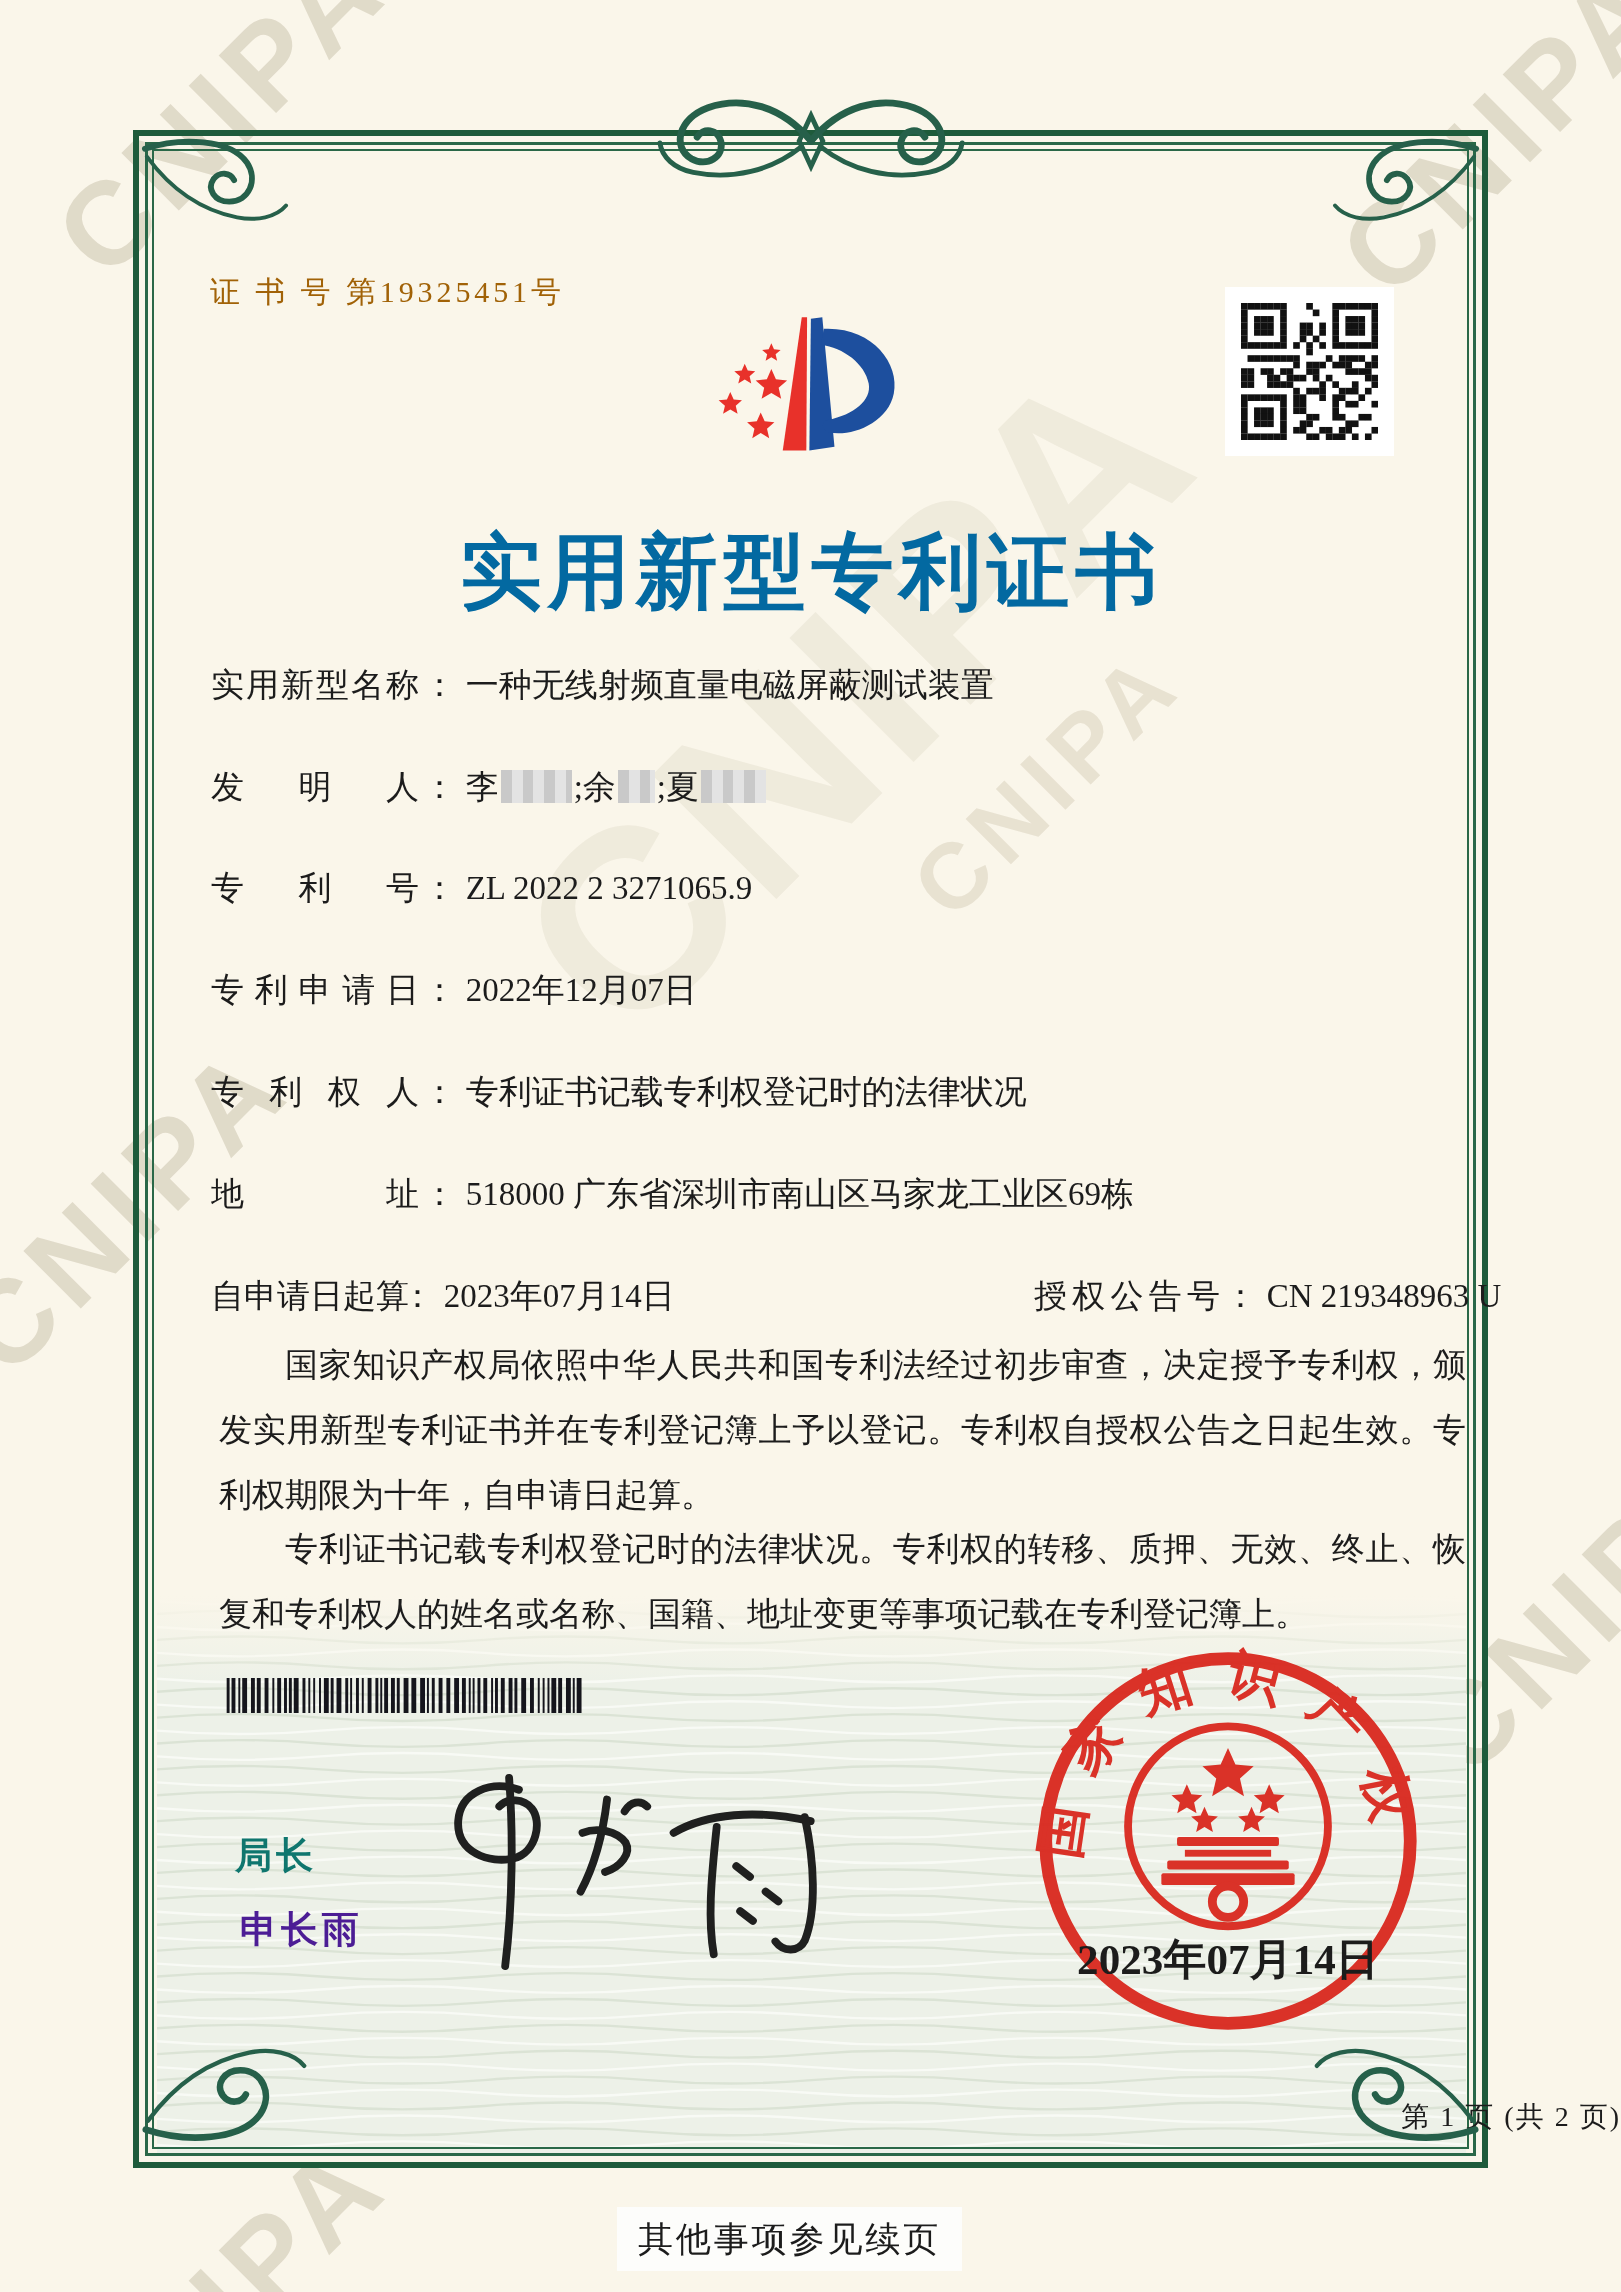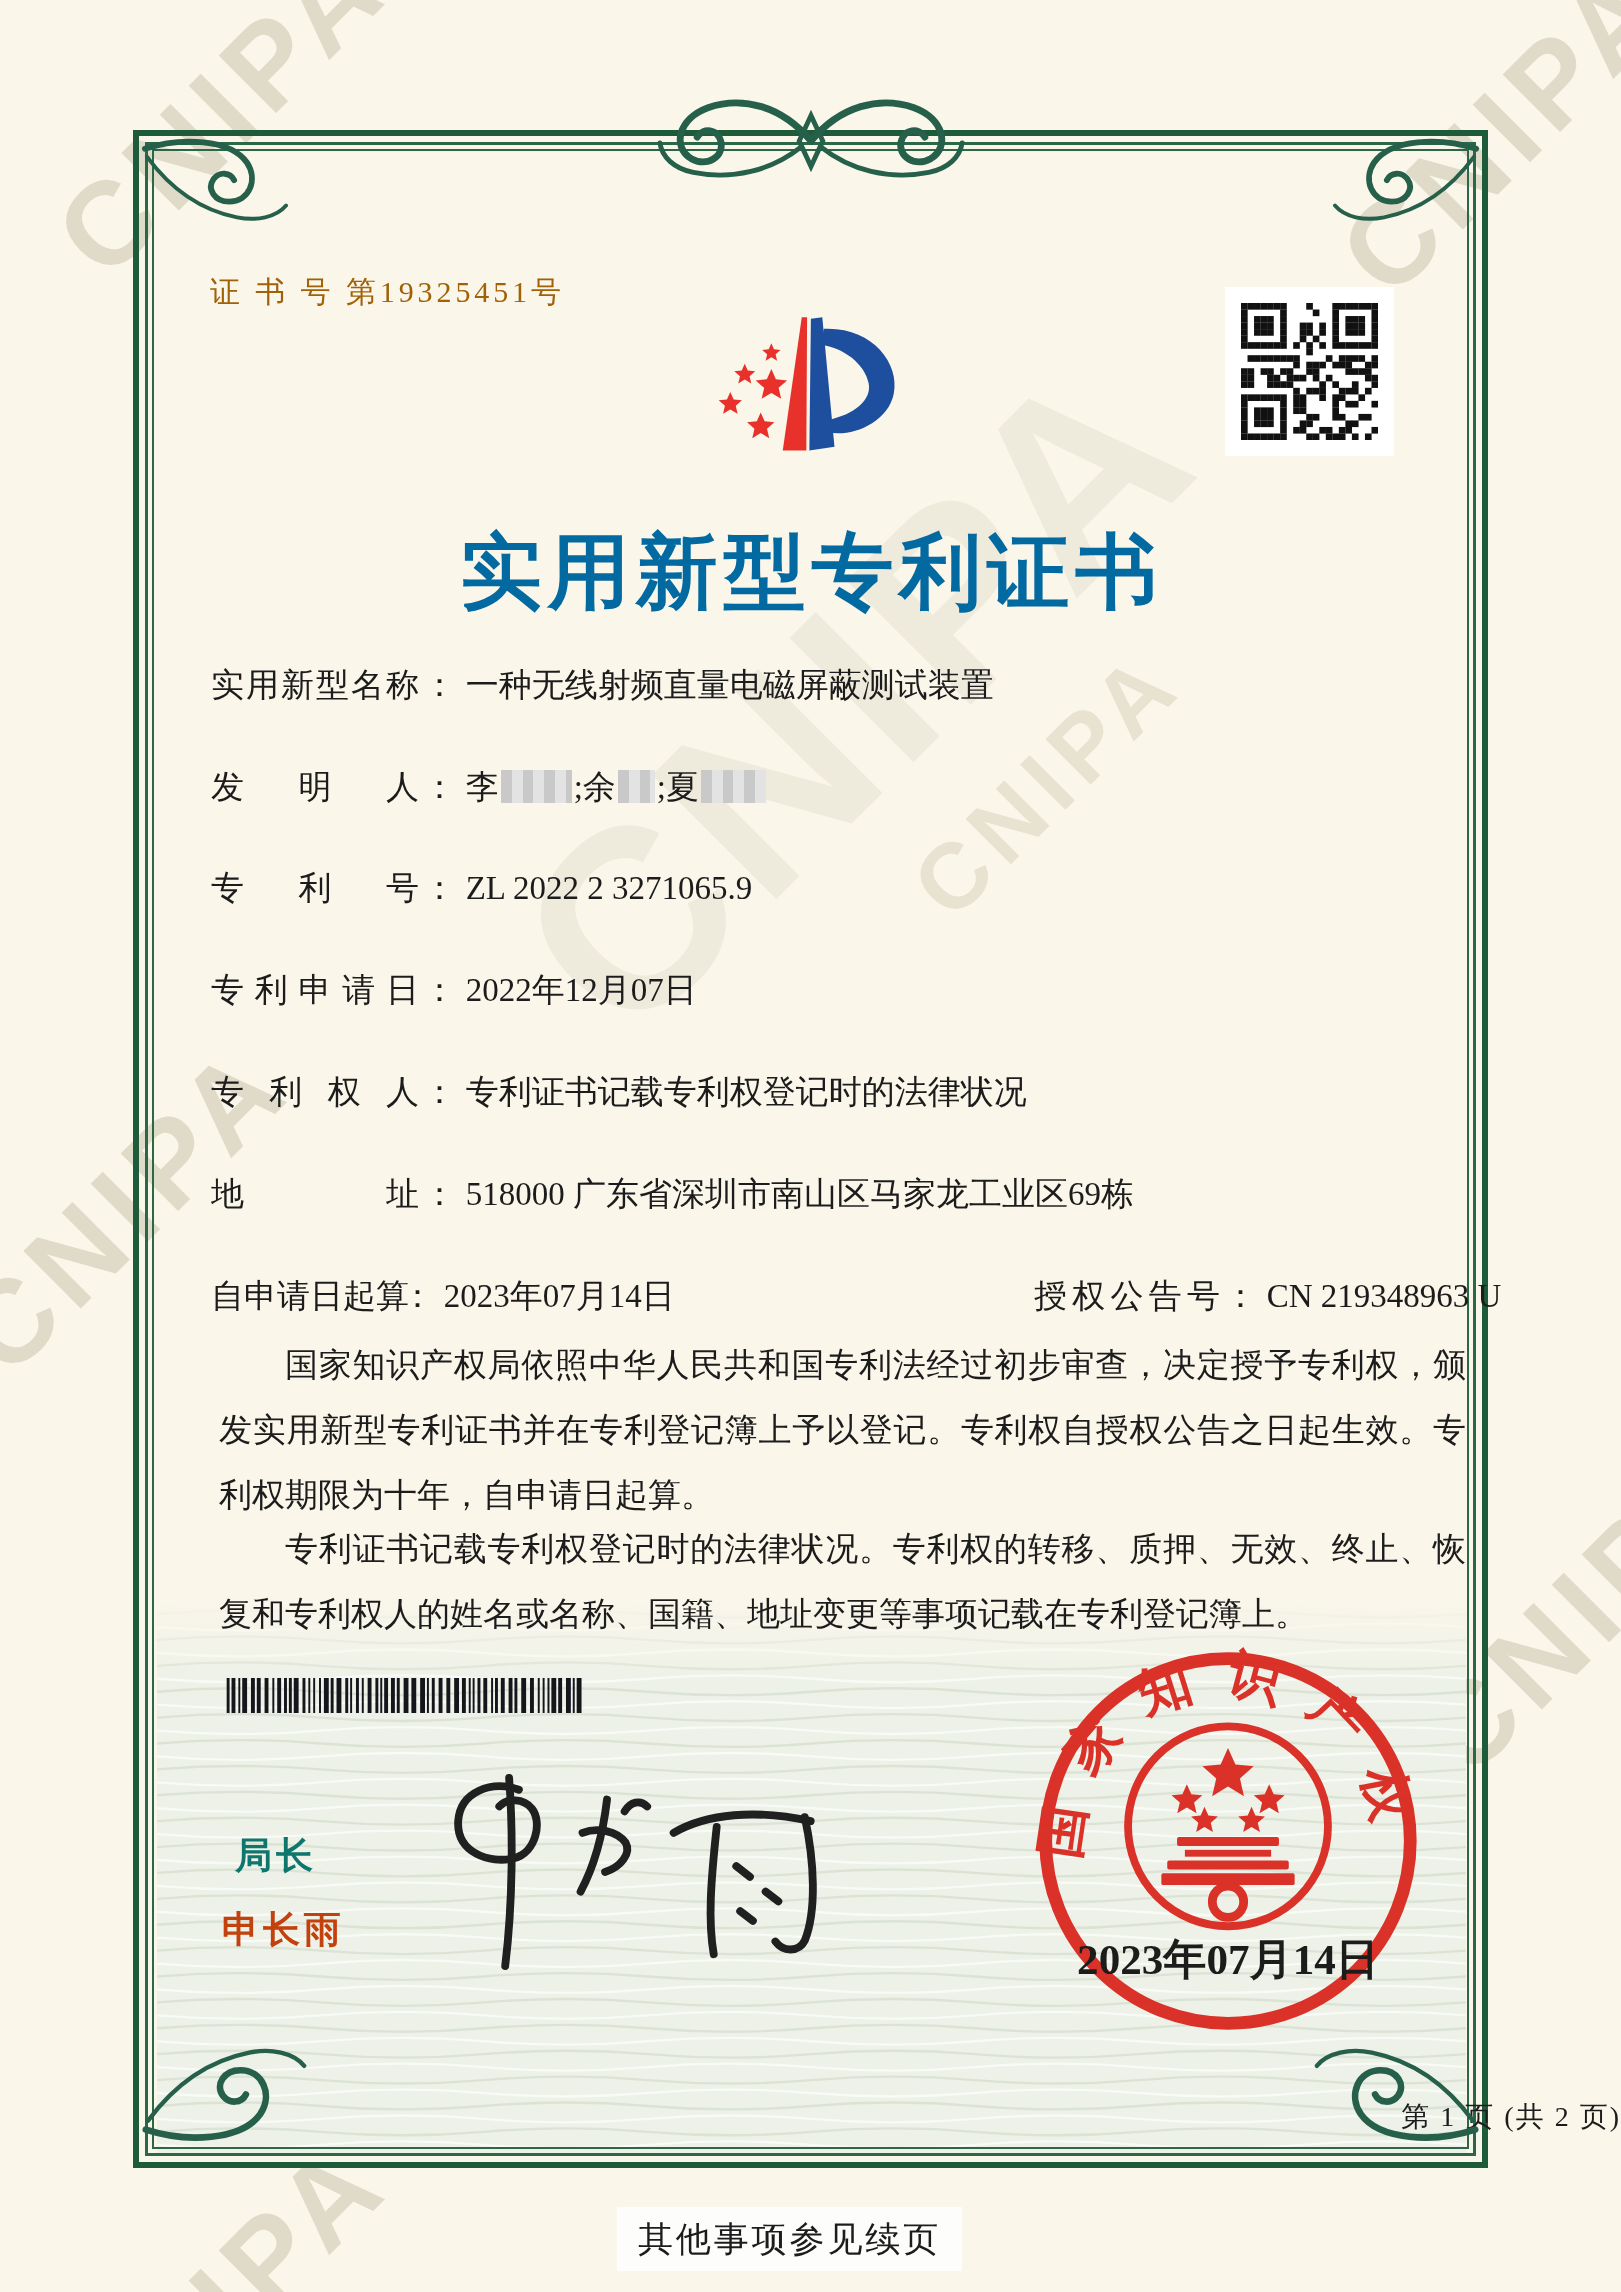--- a/index.html
+++ b/index.html
@@ -45,22 +45,22 @@
   .pair2{position:absolute;left:823px;top:0;}
 
   
   .law{position:absolute;left:211px;width:1247px;font-size:33px;line-height:65px;
       color:#1c1c1c;text-align:justify;text-indent:2em;z-index:3;margin:8px;}
 
   
   #barcode{position:absolute;left:225px;top:1678px;z-index:3;}
   .sig-title{position:absolute;left:235px;top:1831px;font-size:37px;font-weight:bold;
       color:#0f766e;font-family:Liberation Mono, monospace;letter-spacing:3.9px;z-index:3;}
-  .sig-name{position:absolute;left:222px;top:1905px;font-size:37px;font-weight:bold;
-      color:#c2410c;font-family:Liberation Mono, monospace;letter-spacing:3.9px;z-index:3;}
+  .sig-name{position:absolute;left:240px;top:1905px;font-size:37px;font-weight:bold;
+      color:#4c1d95;font-family:Liberation Mono, monospace;letter-spacing:3.9px;z-index:3;}
   #signature{position:absolute;left:421px;top:1772px;z-index:3;}
   #seal{position:absolute;left:1032px;top:1645px;z-index:4;opacity:.95;}
 
   .page-info{position:absolute;left:0;top:2098px;width:1621px;text-align:right;
       font-size:28px;color:#1c1c1c;z-index:3;letter-spacing:2px;}
   .note-patch{position:absolute;left:617px;top:2207px;width:345px;height:64px;background:#fdfdfb;
       z-index:3;display:flex;align-items:center;justify-content:center;}
   .note-text{font-size:35px;color:#1c1c1c;letter-spacing:2.9px;}
 </style>
 </head>

